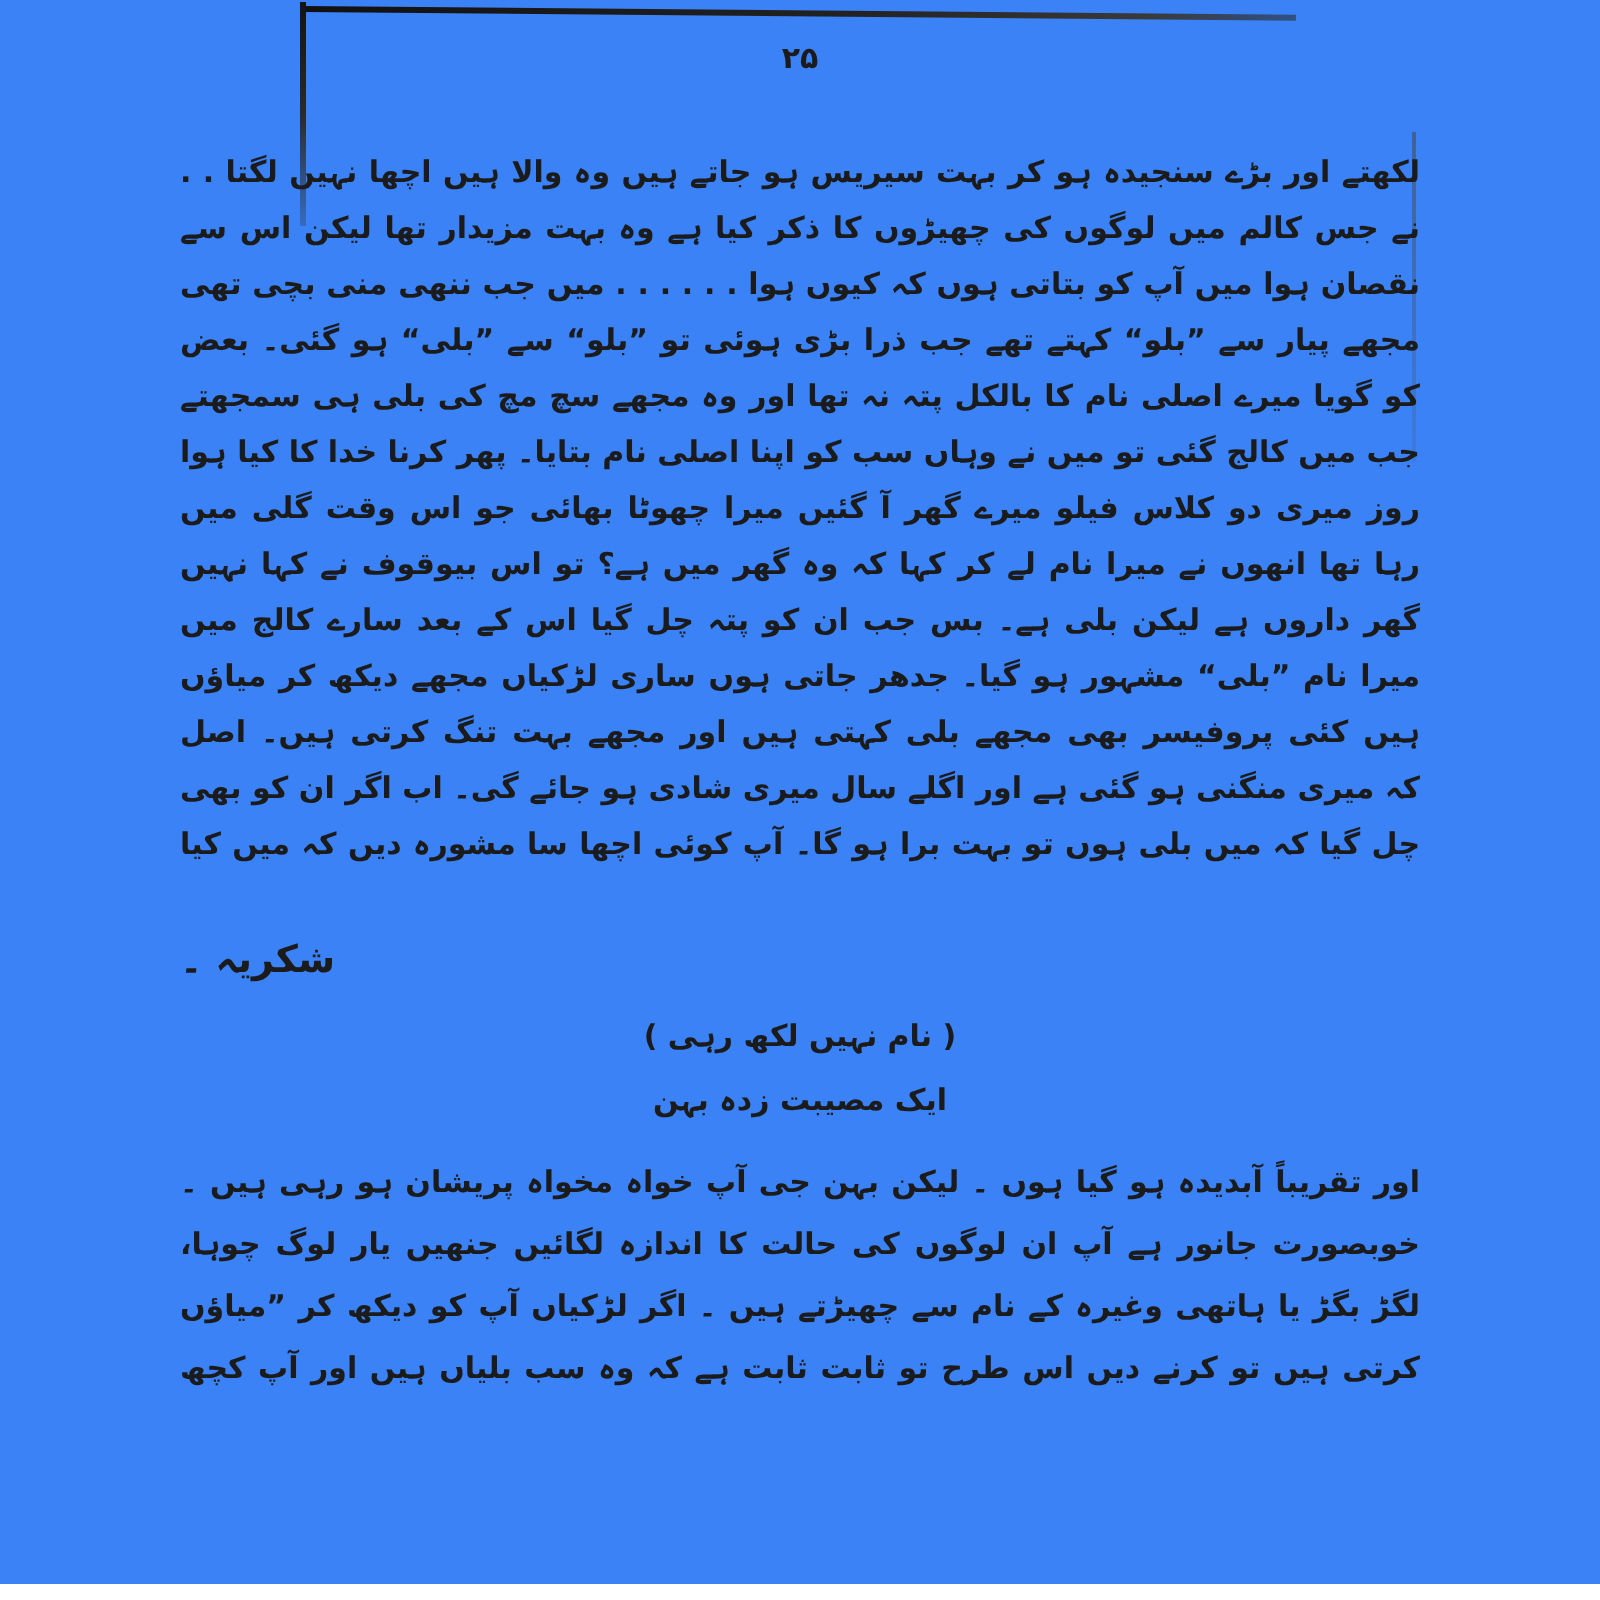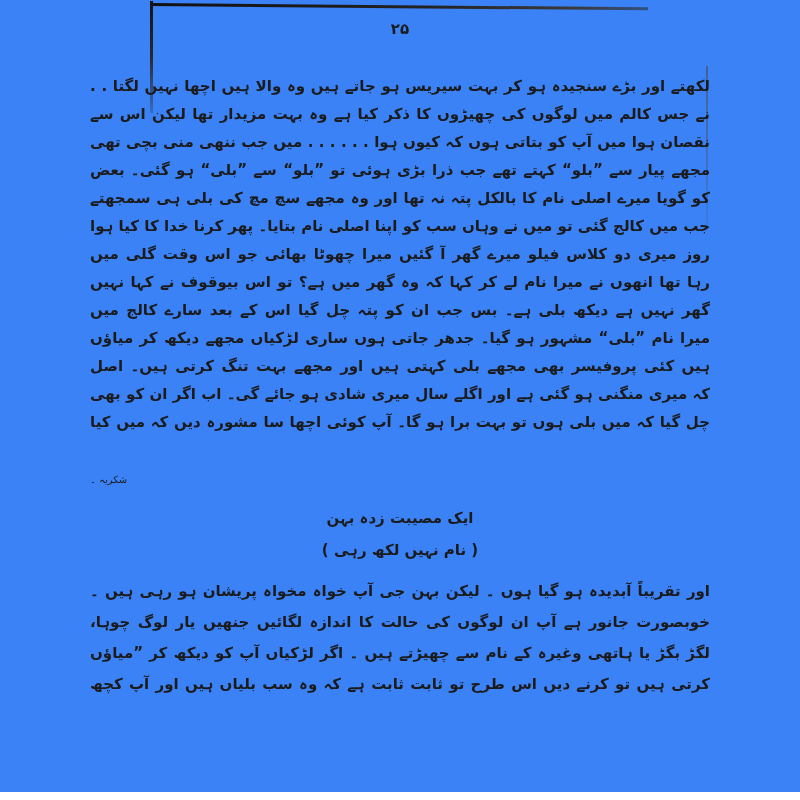--- a/index.html
+++ b/index.html
@@ -32,21 +32,21 @@
     text-align:center;font-size:15px;font-weight:bold;letter-spacing:1px;
   }
   .urdu{direction:rtl;unicode-bidi:isolate;}
   .letter{position:absolute;top:72px;left:90px;width:620px;}
   .letter .text-line{
     height:28px;line-height:28px;font-size:15px;font-weight:bold;
     text-align:justify;text-align-last:justify;overflow:hidden;
   }
   .closing{
     position:absolute;top:466px;left:90px;width:620px;
-    font-size:10px;font-weight:normal;text-align:left;height:28px;line-height:28px;
+    font-size:19px;font-weight:bold;text-align:left;height:28px;line-height:28px;
   }
   .signature{
     position:absolute;top:502px;left:90px;width:620px;text-align:center;
   }
   .signature .sig-line{
     font-size:15px;font-weight:bold;height:32px;line-height:32px;
   }
   .reply{position:absolute;top:576px;left:90px;width:620px;}
   .reply .intro-line{
     height:31px;line-height:31px;font-size:15px;font-weight:bold;
@@ -70,32 +70,32 @@
 
   <div class="letter urdu">
       <div class="text-line">لکھتے اور بڑے سنجیدہ ہو کر بہت سیریس ہو جاتے ہیں وہ والا ہیں اچھا نہیں لگتا . . . . . آپ</div>
       <div class="text-line">نے جس کالم میں لوگوں کی چھیڑوں کا ذکر کیا ہے وہ بہت مزیدار تھا لیکن اس سے میرا بڑا</div>
       <div class="text-line">نقصان ہوا میں آپ کو بتاتی ہوں کہ کیوں ہوا . . . . . . میں جب ننھی منی بچی تھی تو گھر والے</div>
       <div class="text-line">مجھے پیار سے ”بلو“ کہتے تھے جب ذرا بڑی ہوئی تو ”بلو“ سے ”بلی“ ہو گئی۔ بعض رشتہ داروں</div>
       <div class="text-line">کو گویا میرے اصلی نام کا بالکل پتہ نہ تھا اور وہ مجھے سچ مچ کی بلی ہی سمجھتے تھے۔ میٹرک پاس کر کے</div>
       <div class="text-line">جب میں کالج گئی تو میں نے وہاں سب کو اپنا اصلی نام بتایا۔ پھر کرنا خدا کا کیا ہوا کہ ایک</div>
       <div class="text-line">روز میری دو کلاس فیلو میرے گھر آ گئیں میرا چھوٹا بھائی جو اس وقت گلی میں کرکٹ کھیل</div>
       <div class="text-line">رہا تھا انھوں نے میرا نام لے کر کہا کہ وہ گھر میں ہے؟ تو اس بیوقوف نے کہا نہیں وہ</div>
-      <div class="text-line">گھر نہیں ہے دیکھ بلی ہے۔ بس جب ان کو پتہ چل گیا اس کے بعد سارے کالج میں</div>
+      <div class="text-line">گھر داروں ہے لیکن بلی ہے۔ بس جب ان کو پتہ چل گیا اس کے بعد سارے کالج میں</div>
       <div class="text-line">میرا نام ”بلی“ مشہور ہو گیا۔ جدھر جاتی ہوں ساری لڑکیاں مجھے دیکھ کر میاؤں میاؤں کرتی</div>
       <div class="text-line">ہیں کئی پروفیسر بھی مجھے بلی کہتی ہیں اور مجھے بہت تنگ کرتی ہیں۔ اصل پرابلم یہ ہے</div>
       <div class="text-line">کہ میری منگنی ہو گئی ہے اور اگلے سال میری شادی ہو جائے گی۔ اب اگر ان کو بھی پتہ</div>
       <div class="text-line">چل گیا کہ میں بلی ہوں تو بہت برا ہو گا۔ آپ کوئی اچھا سا مشورہ دیں کہ میں کیا کروں ۔</div>
     </div>
 
   <div class="closing urdu">شکریہ ۔</div>
 
   <div class="signature urdu">
+    <div class="sig-line">( نام نہیں لکھ رہی )</div>
     <div class="sig-line">ایک مصیبت زدہ بہن</div>
-    <div class="sig-line">( نام نہیں لکھ رہی )</div>
   </div>
 
   <div class="reply urdu">
     <div>
         <div class="text-line">اور تقریباً آبدیدہ ہو گیا ہوں ۔ لیکن بہن جی آپ خواہ مخواہ پریشان ہو رہی ہیں ۔ بلی تو بہت</div>
         <div class="text-line">خوبصورت جانور ہے آپ ان لوگوں کی حالت کا اندازہ لگائیں جنھیں یار لوگ چوہا، بٹیرا،</div>
         <div class="text-line">لگڑ بگڑ یا ہاتھی وغیرہ کے نام سے چھیڑتے ہیں ۔ اگر لڑکیاں آپ کو دیکھ کر ”میاؤں میاؤں“</div>
         <div class="text-line">کرتی ہیں تو کرنے دیں اس طرح تو ثابت ثابت ہے کہ وہ سب بلیاں ہیں اور آپ کچھ</div>
       </div>
   </div>

